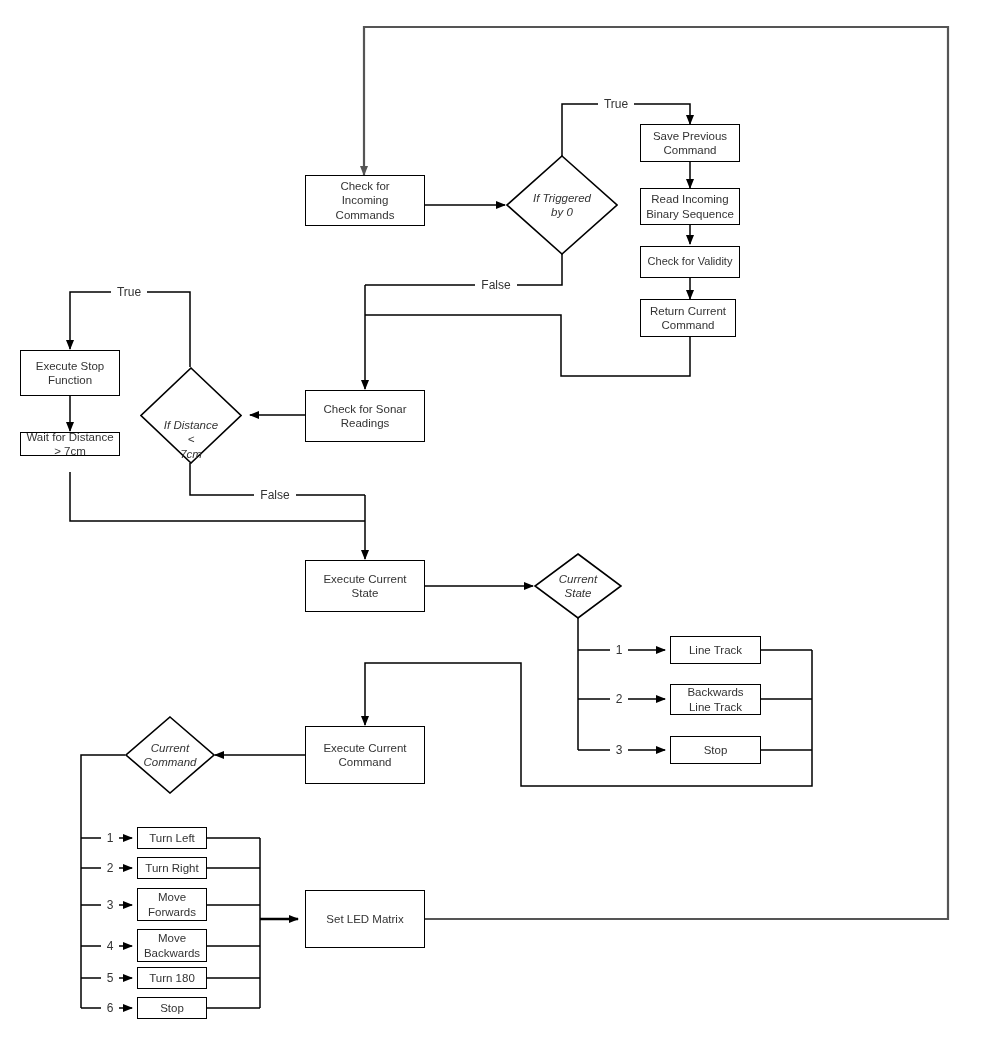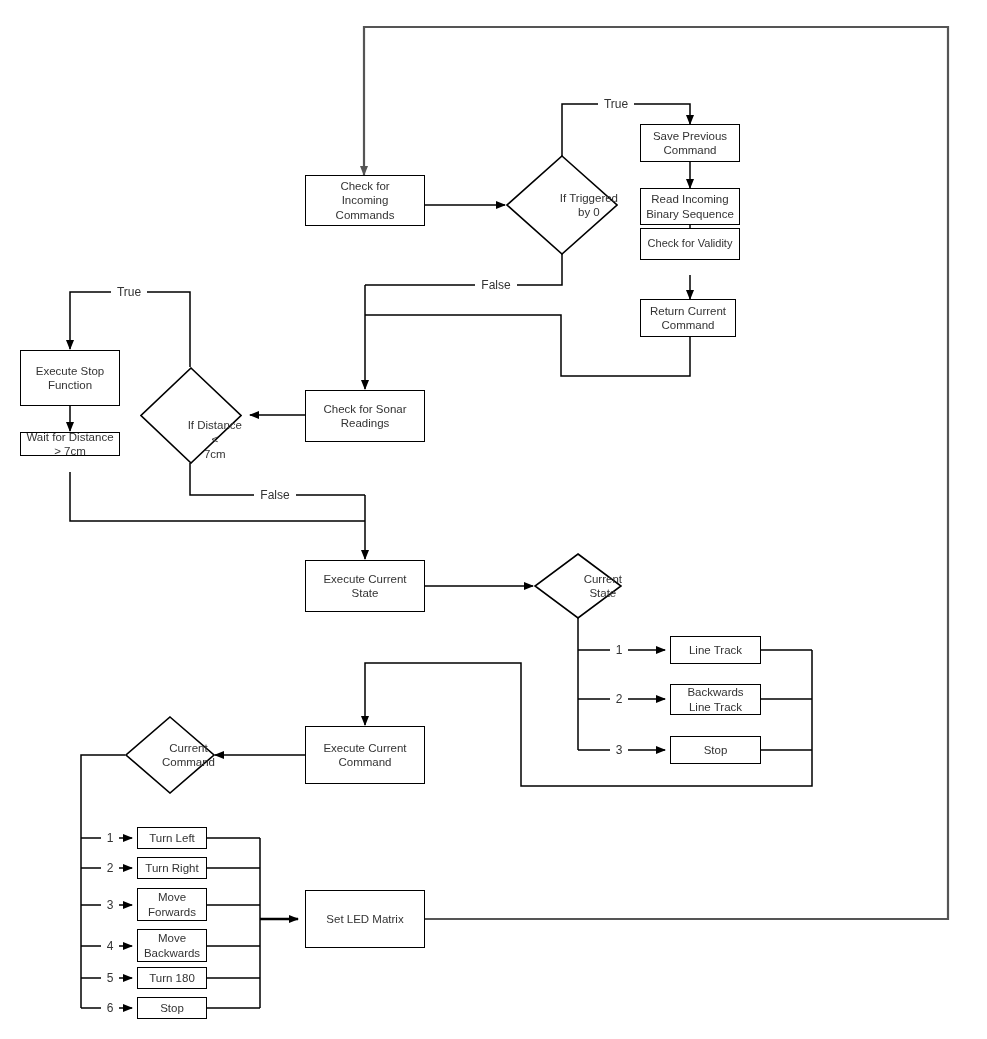--- a/index.html
+++ b/index.html
@@ -3,21 +3,21 @@
 <meta charset="utf-8">
 <style>
   html,body{margin:0;padding:0;background:#ffffff;}
   body{font-family:"Liberation Sans", sans-serif;}
   #canvas{position:relative;width:987px;height:1039px;background:#ffffff;overflow:hidden;}
   svg#wires{position:absolute;left:0;top:0;width:987px;height:1039px;}
   .node{position:absolute;box-sizing:border-box;border:1.6px solid #000;background:#fff;
         display:flex;align-items:center;justify-content:center;text-align:center;
         font-size:11.5px;line-height:1.25;color:#333;padding:1px 3px;}
   .diamond{position:absolute;background:transparent;display:flex;align-items:center;
-           justify-content:flex-end;text-align:center;font-size:11.5px;line-height:1.25;color:#333;}
+           justify-content:center;text-align:center;font-size:11.5px;line-height:1.25;color:#333;font-style:italic;}
   .diamond .dshape{position:absolute;left:0;top:0;width:100%;height:100%;}
   .diamond .dlabel{position:relative;z-index:2;}
   .elabel{position:absolute;font-size:12px;color:#333;background:#fff;
           text-align:center;line-height:1;padding:0 2px;}
 </style>
 </head>
 <body>
 
 <div id="canvas">
 
@@ -114,21 +114,21 @@
   <div class="node" style="left:640px;top:124px;width:100px;height:38px;">
     <span style="white-space:pre-line;">Save Previous
 Command</span>
   </div>
 
   <div class="node" style="left:640px;top:188px;width:100px;height:37px;">
     <span style="white-space:pre-line;">Read Incoming
 Binary Sequence</span>
   </div>
 
-  <div class="node" style="left:640px;top:228px;width:100px;height:32px;">
+  <div class="node" style="left:640px;top:246px;width:100px;height:32px;">
     <span style="white-space:pre-line;font-size:11px;">Check for Validity</span>
   </div>
 
   <div class="node" style="left:640px;top:299px;width:96px;height:38px;">
     <span style="white-space:pre-line;">Return Current
 Command</span>
   </div>
 
   <div class="node" style="left:305px;top:390px;width:120px;height:52px;">
     <span style="white-space:pre-line;">Check for Sonar
@@ -137,21 +137,21 @@
 
   <div class="diamond" style="left:140px;top:367px;width:102px;height:97px;">
     <svg class="dshape" viewBox="0 0 102 97" preserveAspectRatio="none">
       <polygon points="51,1 101,48.5 51,96 1,48.5" fill="#fff" stroke="#000" stroke-width="1.6" vector-effect="non-scaling-stroke"></polygon>
     </svg>
     <span class="dlabel" style="white-space:pre-line;margin-top:48px;">If Distance
 &lt;
 7cm</span>
   </div>
 
-  <div class="node" style="left:20px;top:350px;width:100px;height:56px;">
+  <div class="node" style="left:20px;top:350px;width:100px;height:46px;">
     <span style="white-space:pre-line;">Execute Stop
 Function</span>
   </div>
 
   <div class="node" style="left:20px;top:432px;width:100px;height:24px;">
     <span style="white-space:pre-line;">Wait for Distance
 &gt; 7cm</span>
   </div>
 
   <div class="node" style="left:305px;top:560px;width:120px;height:52px;">

